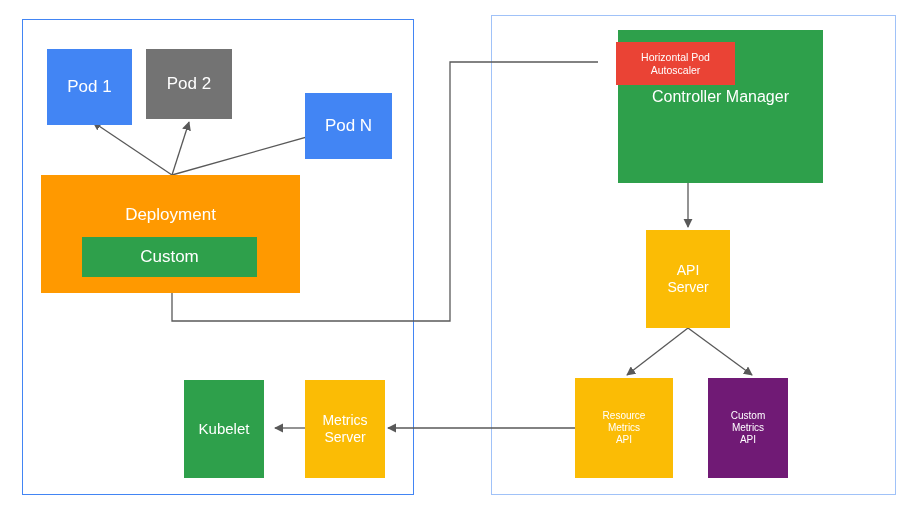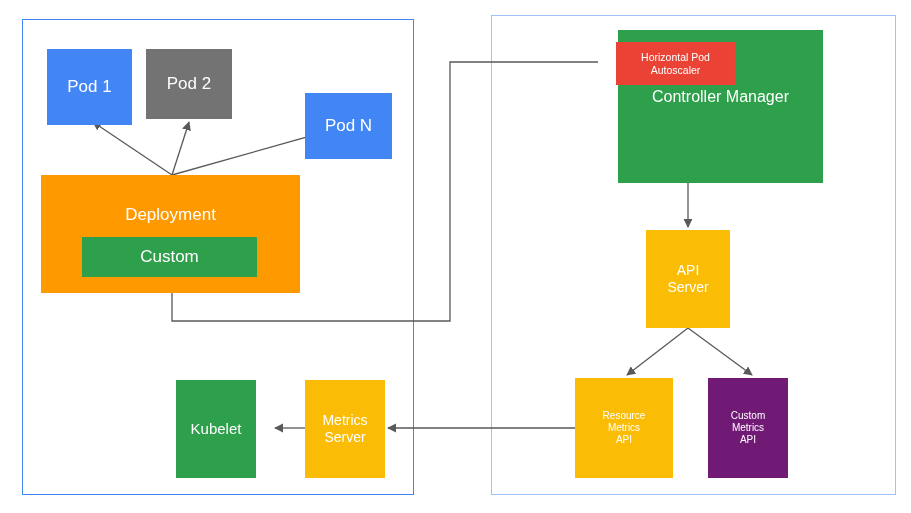--- a/index.html
+++ b/index.html
@@ -84,21 +84,21 @@
     <line x1="305" y1="428" x2="275" y2="428" stroke="#595959" stroke-width="1.3" marker-end="url(#ah)"></line>
   </svg>
 
   <div class="node pod" id="node-pod1" style="left: 47px; top: 49px; width: 85px; height: 76px; background: rgb(66, 133, 244);">Pod 1</div>
   <div class="node pod" id="node-pod2" style="left: 146px; top: 49px; width: 86px; height: 70px; background: #737373;">Pod 2</div>
   <div class="node pod" id="node-podn" style="left: 305px; top: 49px; width: 87px; height: 66px; background: rgb(66, 133, 244); margin-top: 44px;">Pod N</div>
 
   <div class="node deployment" id="node-deployment" style="left: 41px; top: 175px; width: 259px; height: 118px; background: rgb(255, 153, 0);">Deployment</div>
   <div class="node scale" id="node-scale" style="left: 82px; top: 237px; width: 175px; height: 40px; background: rgb(46, 160, 75);">Custom</div>
 
-  <div class="node kubelet" id="node-kubelet" style="left: 176px; top: 380px; width: 80px; height: 98px; background: rgb(46, 160, 75);">Kubelet</div>
+  <div class="node kubelet" id="node-kubelet" style="left: 184px; top: 380px; width: 80px; height: 98px; background: rgb(46, 160, 75);">Kubelet</div>
   <div class="node mserver" id="node-metricsserver" style="left: 305px; top: 380px; width: 80px; height: 98px; background: rgb(251, 188, 5);">Metrics
 Server</div>
 
   <div class="node ctrl" id="node-controller" style="left: 586px; top: 30px; width: 205px; height: 153px; background: rgb(46, 160, 75); margin-left: 32px;">Controller Manager</div>
   <div class="node hpa" id="node-hpa" style="left: 598px; top: 42px; width: 119px; height: 43px; background: rgb(234, 67, 53); margin-left: 18px;">Horizontal Pod
 Autoscaler</div>
 
   <div class="node apiserver" id="node-apiserver" style="left: 646px; top: 230px; width: 84px; height: 98px; background: rgb(251, 188, 5);">API
 Server</div>
   <div class="node metricsapi" id="node-resourceapi" style="left: 575px; top: 378px; width: 98px; height: 100px; background: rgb(251, 188, 5);">Resource

